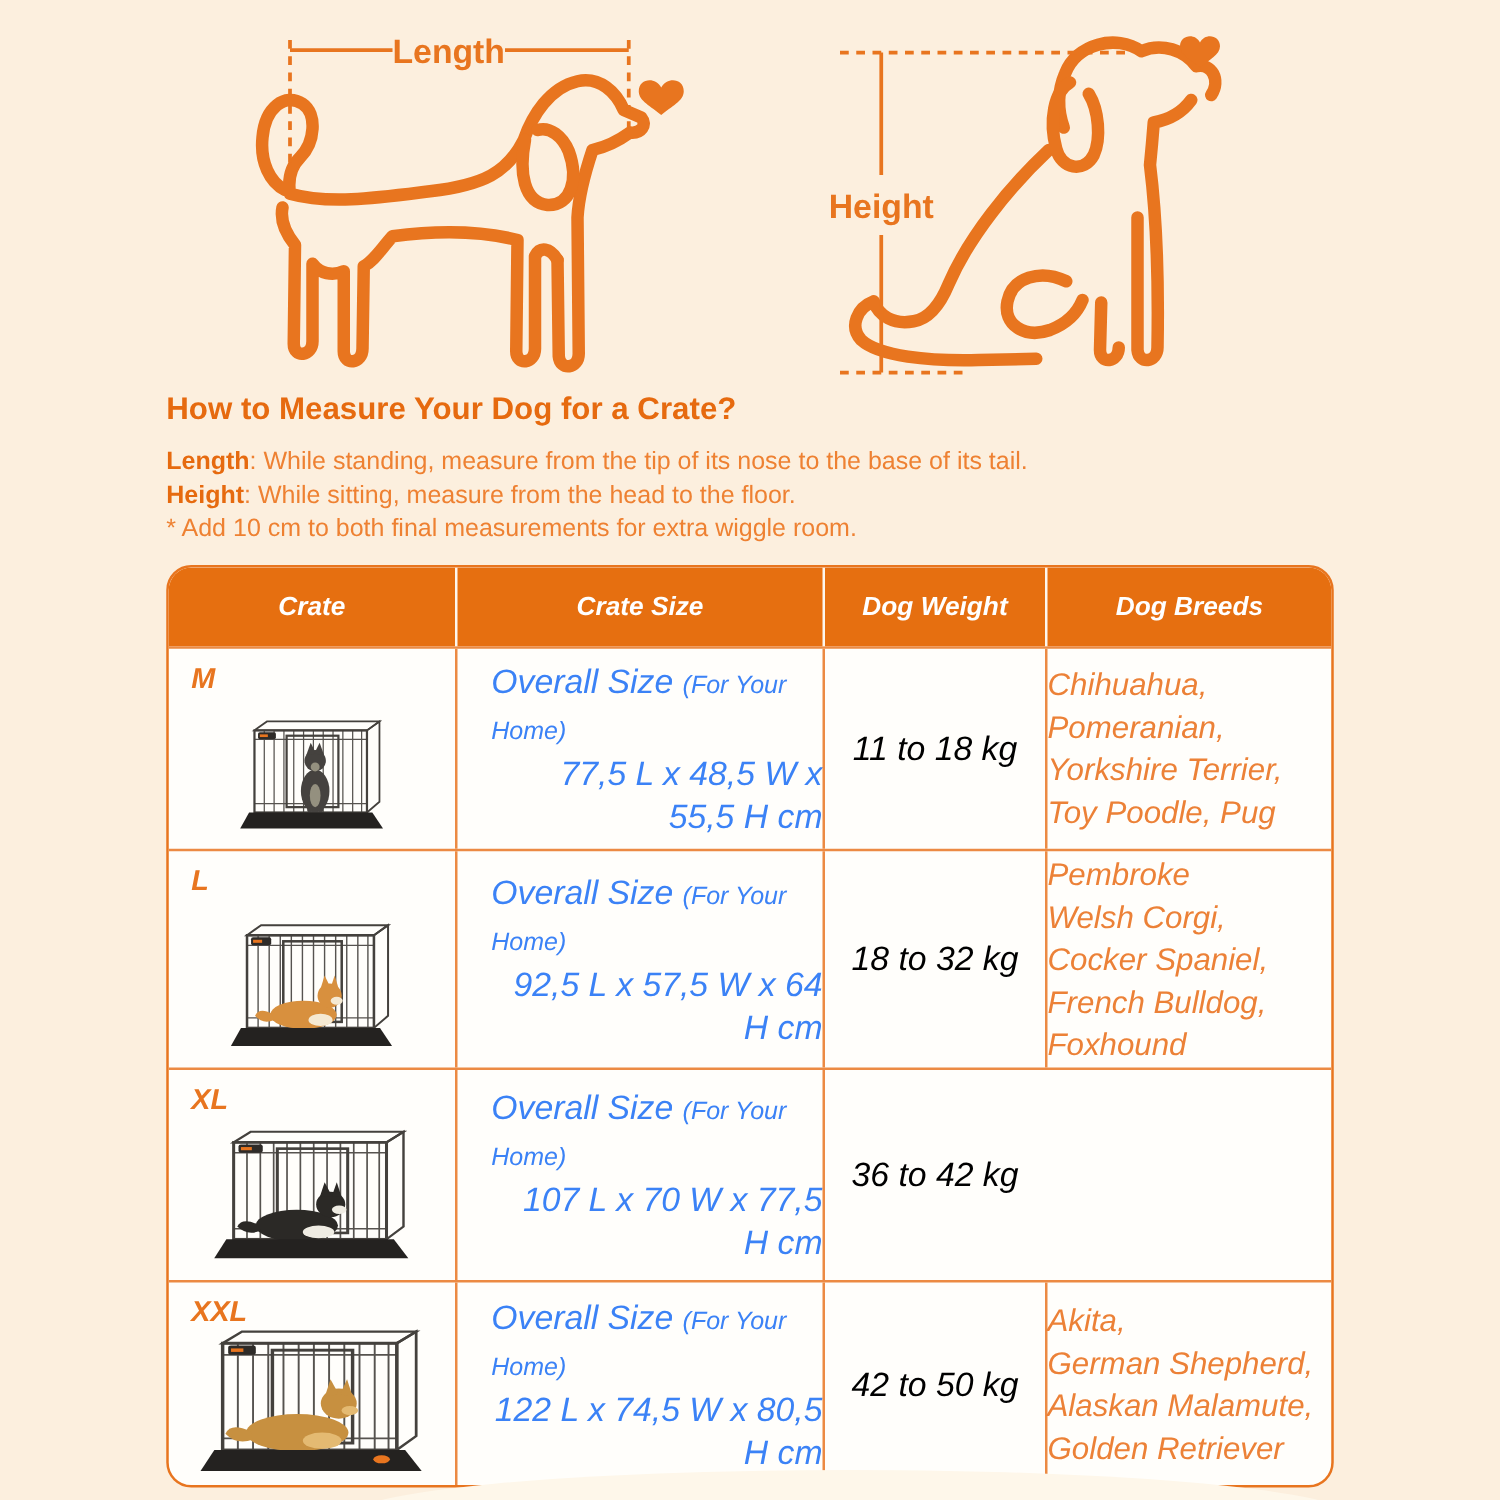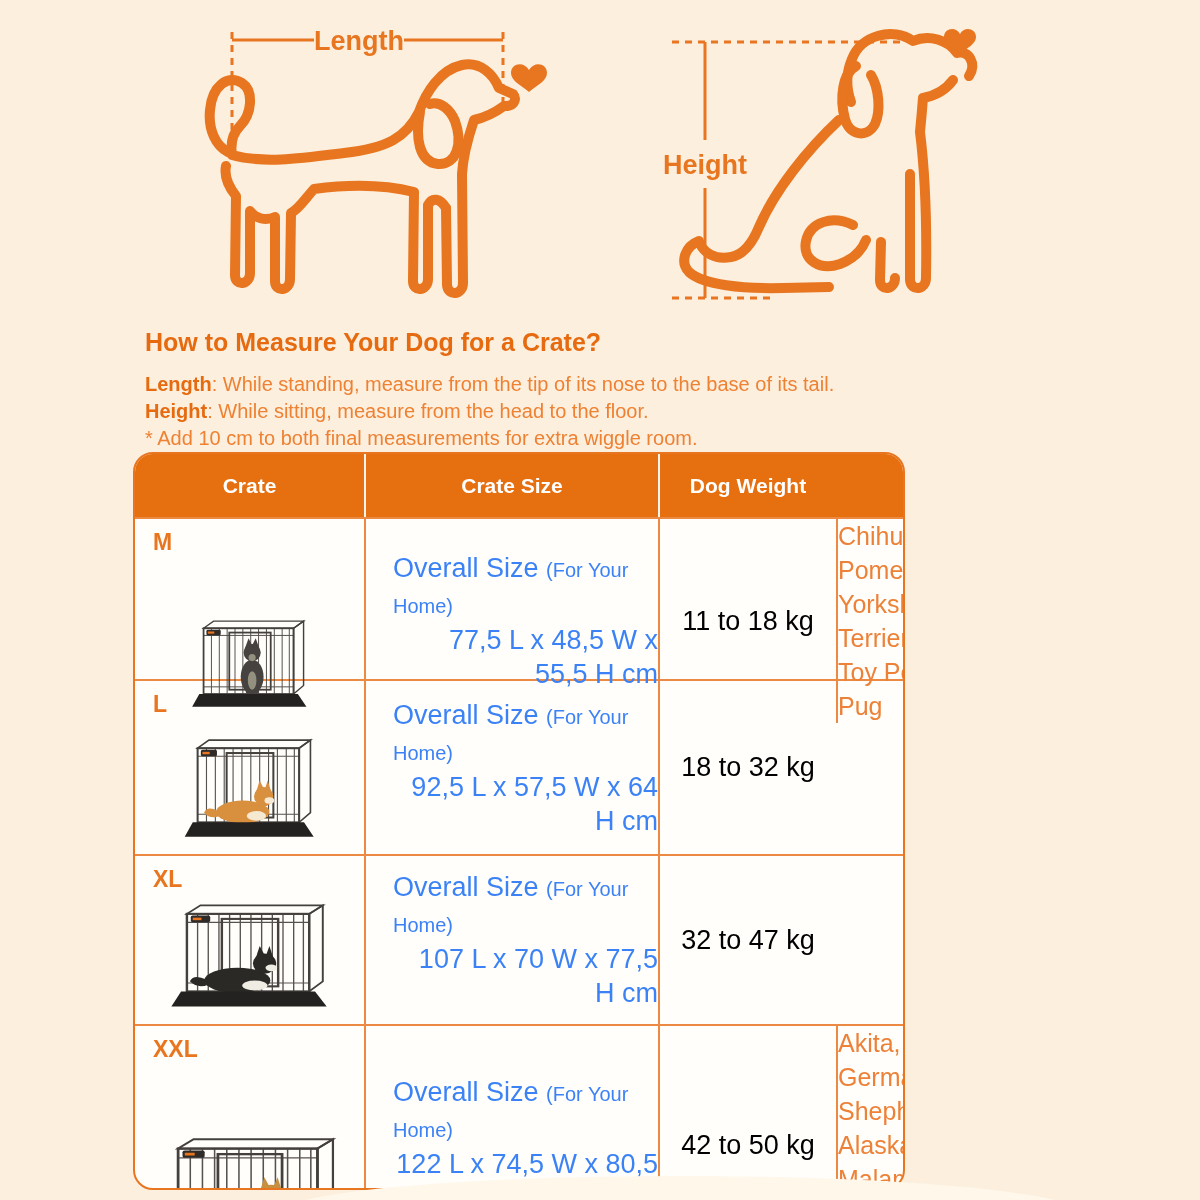--- a/index.html
+++ b/index.html
@@ -11,29 +11,29 @@
   
   .diagram-svg{position:absolute;}
   #length-diagram{left:182px;top:22px;}
   #height-diagram{left:655px;top:12px;}
   .dogline{fill:none;stroke:#e8751f;stroke-width:10;stroke-linecap:round;stroke-linejoin:round;}
   .measure-solid{stroke:#e8751f;stroke-width:3;fill:none;}
   .measure-dash{stroke:#e8751f;stroke-width:3;fill:none;stroke-dasharray:7 6;}
   .measure-label{fill:#e8751f;font-size:27px;font-weight:600;font-family:"Liberation Sans",sans-serif;}
   .heart{fill:#e8751f;}
   
-  .instructions{position:absolute;left:133px;top:328px;width:960px;margin-left:12px;}
+  .instructions{position:absolute;left:133px;top:313px;width:960px;}
   .instructions h2{margin:0 0 14px 0;font-size:25px;font-weight:bold;color:#e66a0f;}
   .instr-line{font-size:20px;color:#ee8132;line-height:27px;margin:0;}
   .instr-term{font-weight:bold;color:#e66a0f;}
   
   .size-table{
-    position:absolute;left:133px;top:452px;width:772px;height:738px;
+    position:absolute;left:133px;top:452px;width:934px;height:738px;
     background:#fffefb;border:2px solid #e8751f;border-radius:20px;
-    overflow:hidden;box-sizing:border-box;
+    overflow:hidden;box-sizing:border-box;font-style:italic;
   }
   .thead{display:grid;grid-template-columns:229px 294px 178px 1fr;height:63px;background:#e66f10;}
   .th{display:flex;align-items:center;justify-content:center;color:#ffffff;
       font-size:21px;font-weight:bold;}
   .th + .th{border-left:2px solid #fdf6ee;}
   .trow{display:grid;grid-template-columns:229px 294px 178px 1fr;border-top:2px solid #ec8a43;}
   .row-m{height:160px;}.row-l{height:173px;}.row-xl{height:168px;}.row-xxl{height:164px;}
   .td{box-sizing:border-box;position:relative;}
   .td + .td{border-left:2px solid #ec8a43;}
   .cell-crate{padding:12px 0 0 18px;}
@@ -94,20 +94,21 @@
   <p class="instr-line"><span class="instr-term">Length</span><span>: While standing, measure from the tip of its nose to the base of its tail.</span></p>
   <p class="instr-line"><span class="instr-term">Height</span><span>: While sitting, measure from the head to the floor.</span></p>
   <p class="instr-line">* Add 10 cm to both final measurements for extra wiggle room.</p>
 </div>
 
 <div class="size-table">
   <div class="thead">
     <div class="th">Crate</div>
     <div class="th">Crate Size</div>
     <div class="th">Dog Weight</div>
+    <div class="th">Dog Breeds</div>
   </div>
 
   <div class="trow row-m">
     <div class="td cell-crate">
       <div class="crate-label">M</div>
       <svg class="crate-img" width="122" height="100" viewBox="0 0 170 140">
         <polygon class="wire" stroke-width="2" points="20,20 34,10 160,10 146,20"></polygon>
         <polygon class="wire" stroke-width="2" points="146,20 160,10 160,100 146,112"></polygon>
         <rect class="wire" stroke-width="2.5" x="20" y="20" width="126" height="92"></rect>
         <g class="wire" stroke-width="1.4" opacity="0.9">
@@ -187,20 +188,25 @@
         <ellipse cx="109" cy="85" rx="6" ry="4" fill="#f5e9d2"></ellipse>
         <ellipse cx="93" cy="104" rx="12" ry="6" fill="#f5e9d2"></ellipse>
         <polygon points="14,112 152,112 164,130 4,130" fill="#242220"></polygon>
       </svg>
     </div>
     <div class="td cell-size">
       <div class="overall-line"><span>Overall Size </span><span class="overall-note">(For Your Home)</span></div>
       <div class="dim-line">92,5 L x 57,5 W x 64 H cm</div>
     </div>
     <div class="td cell-weight">18 to 32 kg</div>
+    <div class="td cell-breeds">Pembroke
+Welsh Corgi,
+Cocker Spaniel,
+French Bulldog,
+Foxhound</div>
   </div>
 
   <div class="trow row-xl">
     <div class="td cell-crate">
       <div class="crate-label">XL</div>
       <svg class="crate-img" width="165" height="118" viewBox="0 0 170 140" preserveAspectRatio="none">
         <polygon class="wire" stroke-width="2" points="20,20 34,10 160,10 146,20"></polygon>
         <polygon class="wire" stroke-width="2" points="146,20 160,10 160,100 146,112"></polygon>
         <rect class="wire" stroke-width="2.5" x="20" y="20" width="126" height="92"></rect>
         <g class="wire" stroke-width="1.4" opacity="0.9">
@@ -230,21 +236,21 @@
         </g>
         <ellipse cx="107" cy="84" rx="6" ry="4" fill="#efece3"></ellipse>
         <ellipse cx="90" cy="105" rx="13" ry="6" fill="#efece3"></ellipse>
         <polygon points="14,112 152,112 164,130 4,130" fill="#242220"></polygon>
       </svg>
     </div>
     <div class="td cell-size">
       <div class="overall-line"><span>Overall Size </span><span class="overall-note">(For Your Home)</span></div>
       <div class="dim-line">107 L x 70 W x 77,5 H cm</div>
     </div>
-    <div class="td cell-weight">32 to 47 kg</div>
+    <div class="td cell-weight">36 to 42 kg</div>
   </div>
 
   <div class="trow row-xxl">
     <div class="td cell-crate">
       <div class="crate-label">XXL</div>
       <svg class="crate-img" width="188" height="130" viewBox="0 0 170 140" preserveAspectRatio="none" style="bottom:4px;">
         <polygon class="wire" stroke-width="2" points="20,20 34,10 160,10 146,20"></polygon>
         <polygon class="wire" stroke-width="2" points="146,20 160,10 160,100 146,112"></polygon>
         <rect class="wire" stroke-width="2.5" x="20" y="20" width="126" height="92"></rect>
         <g class="wire" stroke-width="1.4" opacity="0.9">

